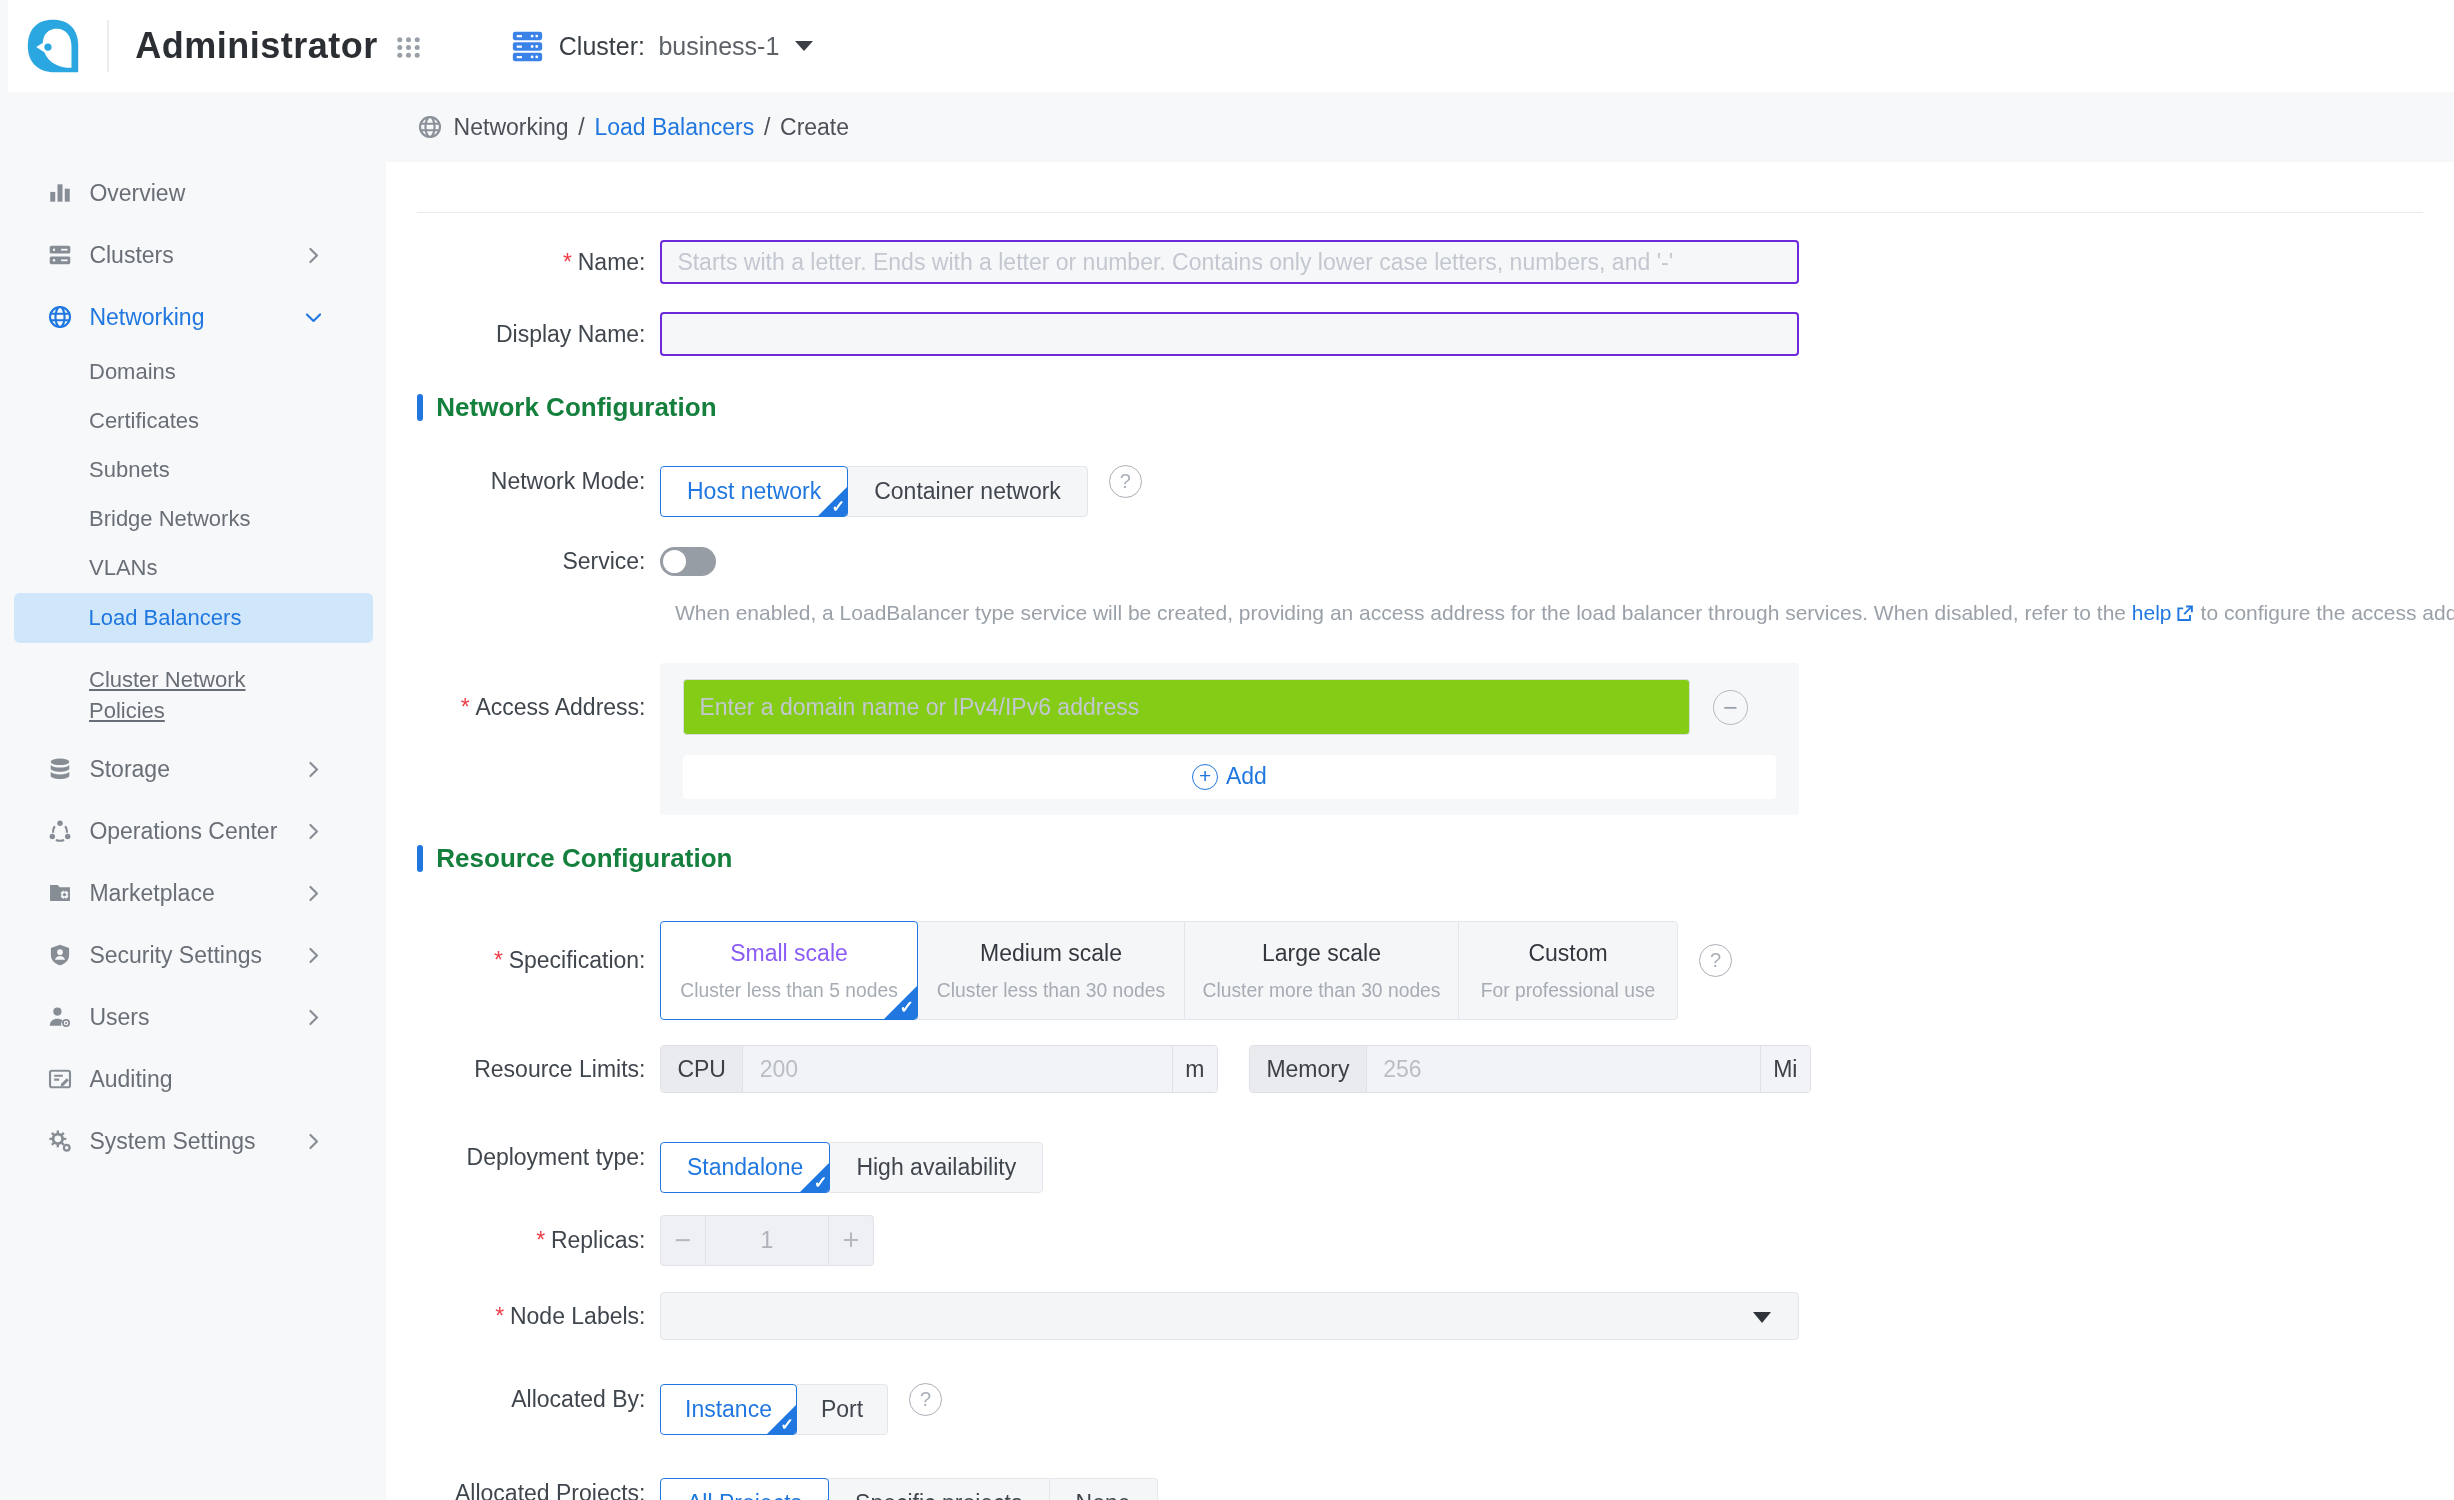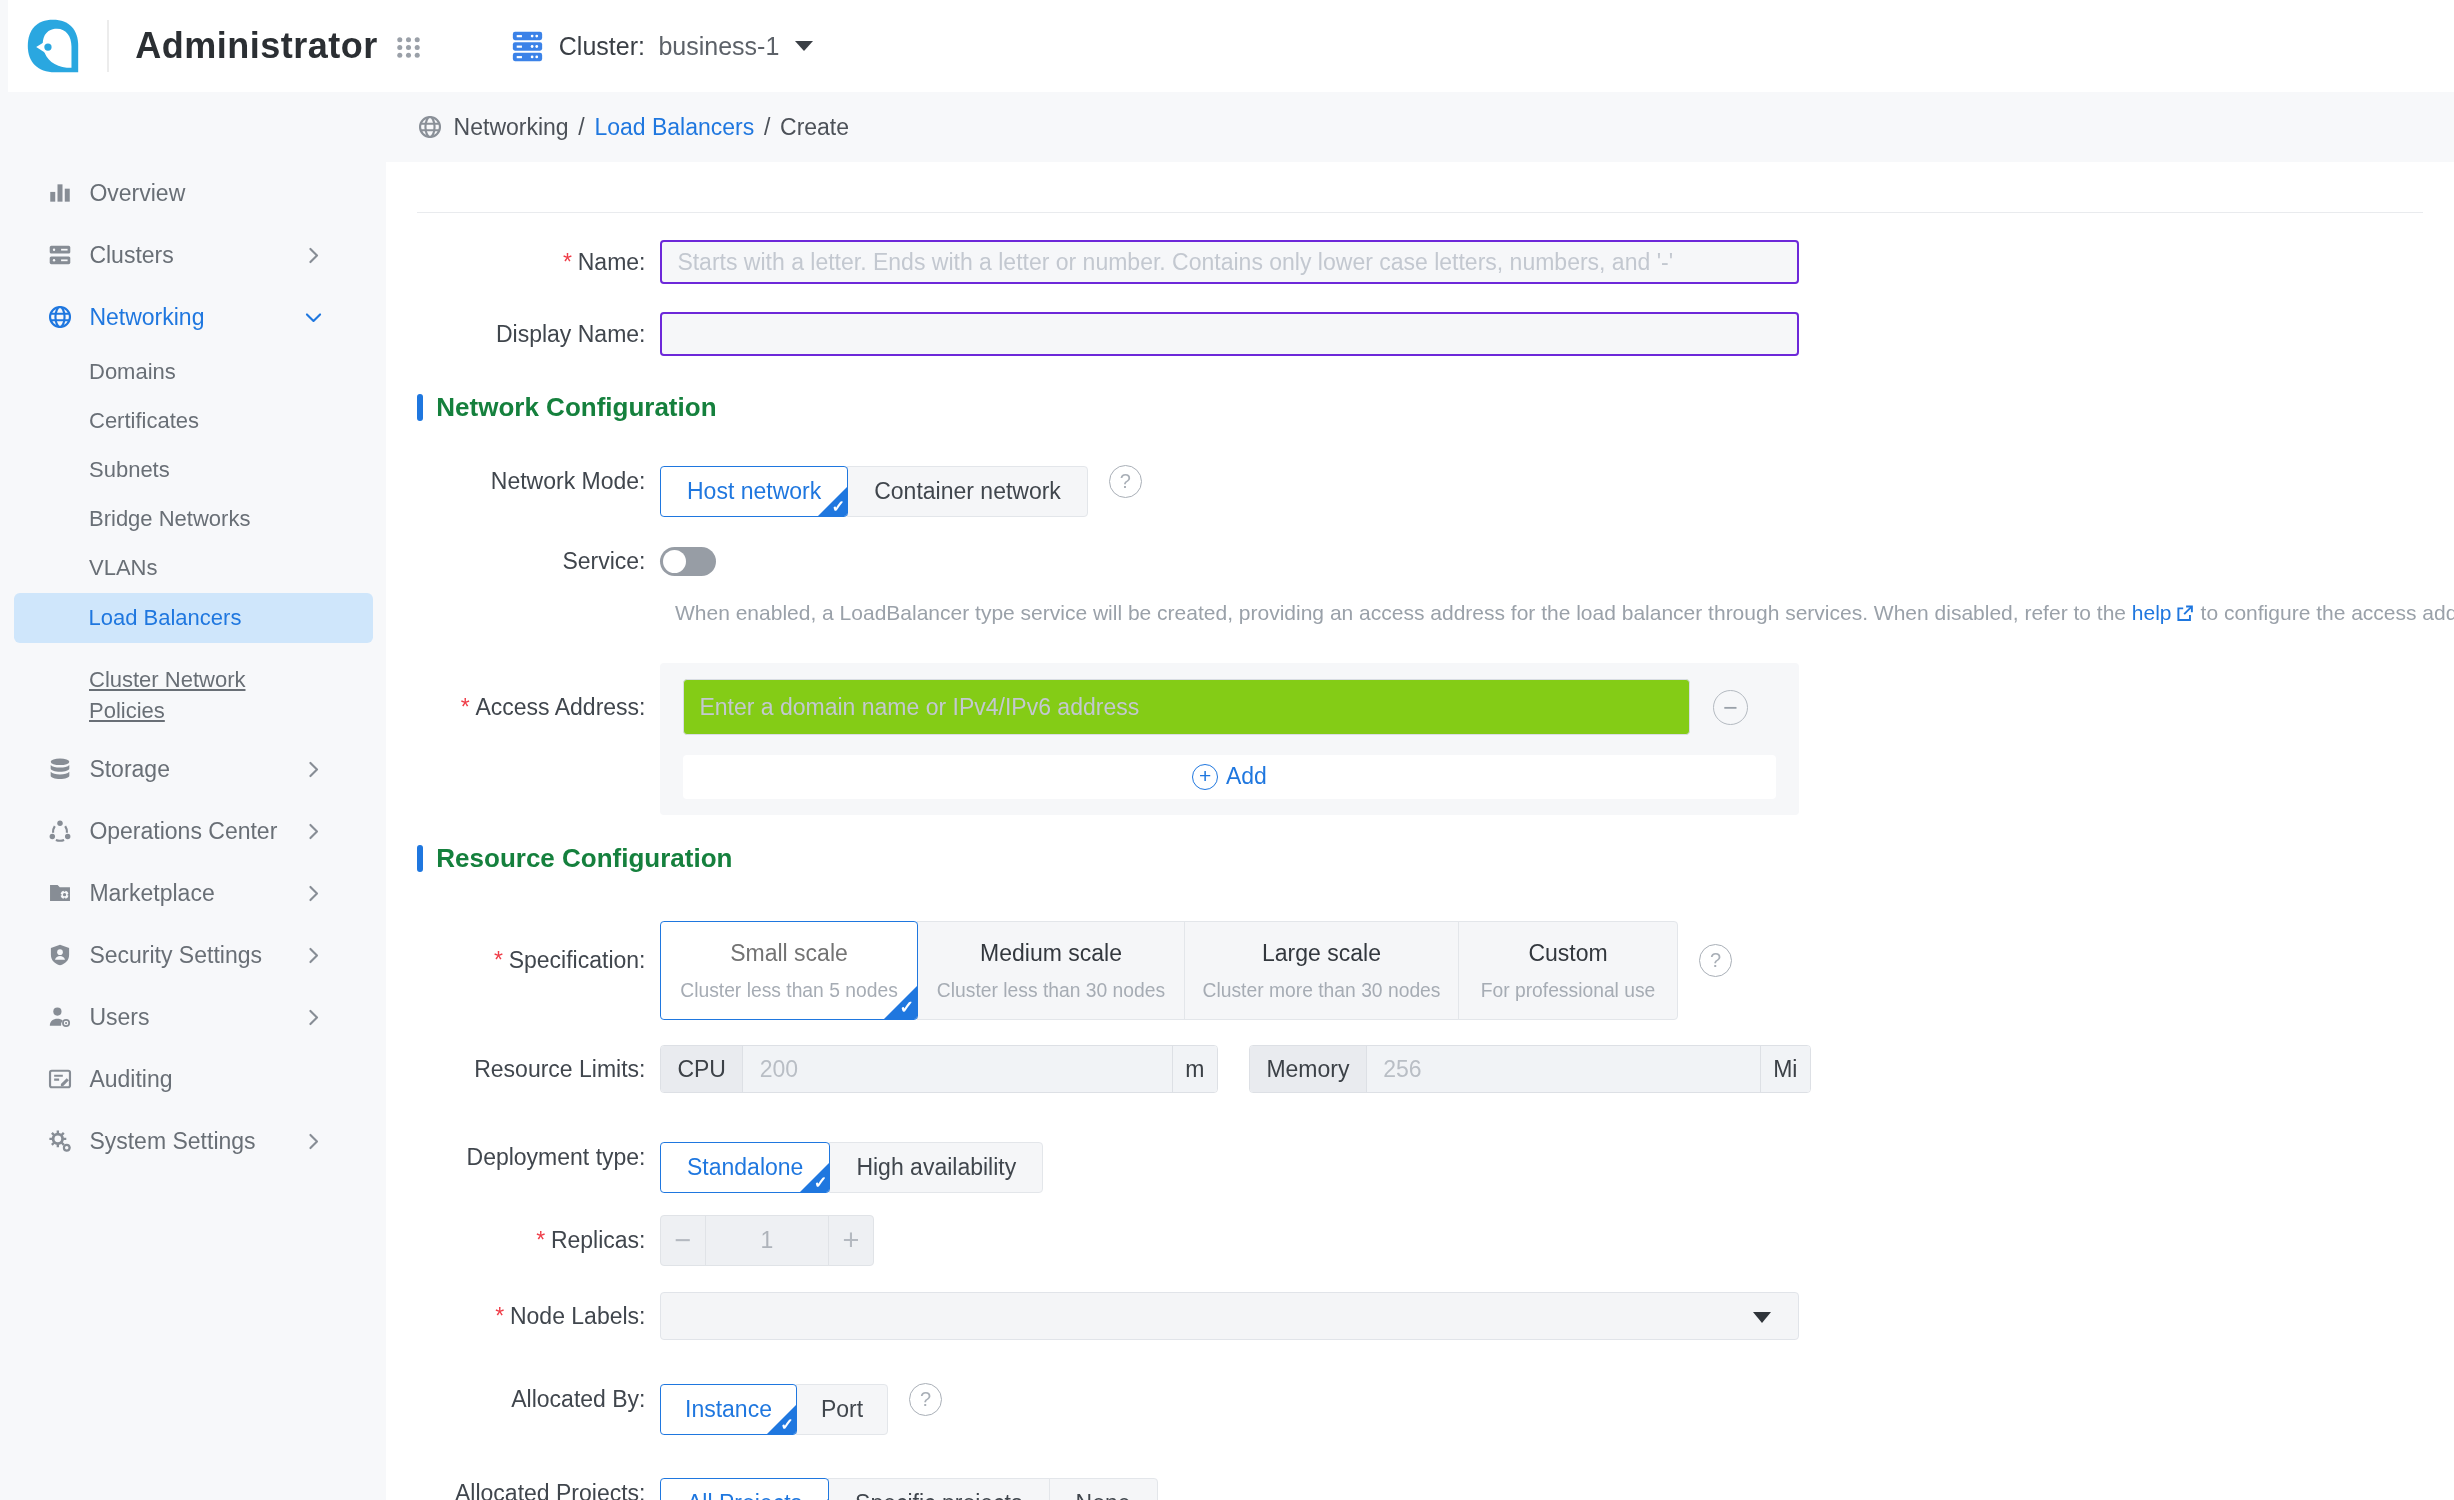--- a/index.html
+++ b/index.html
@@ -101,21 +101,21 @@
                 justify-content:center; font-size:21px; margin-right:7.7px; padding-bottom:1.9px; }
 
   
   .spec-card { position:relative; height:99px; border:1px solid #e3e6ea; background:#f5f6f8; margin-left:-1px;
                display:flex; flex-direction:column; align-items:center; padding-top:18.3px; cursor:pointer; overflow:hidden; }
   .spec-card:first-child { margin-left:0; border-radius:3.9px 0 0 3.9px; }
   .spec-card:last-child { border-radius:0 3.9px 3.9px 0; }
   .spec-title { font-size:23px; color:#33383e; }
   .spec-desc { font-size:19.3px; color:#a6acb4; margin-top:12.6px; }
   .spec-card.selected { background:#fff; border:1.9px solid #1f77df; border-radius:3.9px; z-index:1; }
-  .spec-card.selected .spec-title { color:#737373; }
+  .spec-card.selected .spec-title { color:#8b5cf6; }
   .spec-card.selected::after { content:""; position:absolute; right:-1px; bottom:-1px; width:0; height:0;
                border-left:35px solid transparent; border-bottom:35px solid #1f77df; }
   .spec-card.selected::before { content:"✓"; position:absolute; right:2.9px; bottom:1px; color:#fff; font-size:17.4px;
                font-weight:bold; z-index:2; }
 
   
   .rl-group { display:flex; height:48px; border:1px solid #dde0e5; border-radius:3.9px; overflow:hidden; }
   .rl-prefix { background:#e9ebef; padding:0 16.4px; display:flex; align-items:center; font-size:23px; color:#3c4147;
                border-right:1px solid #dde0e5; flex:none; }
   .rl-input { background:#f1f3f6; flex:1; display:flex; align-items:center; padding:0 16.4px; color:#b9bec5; font-size:23px; }

